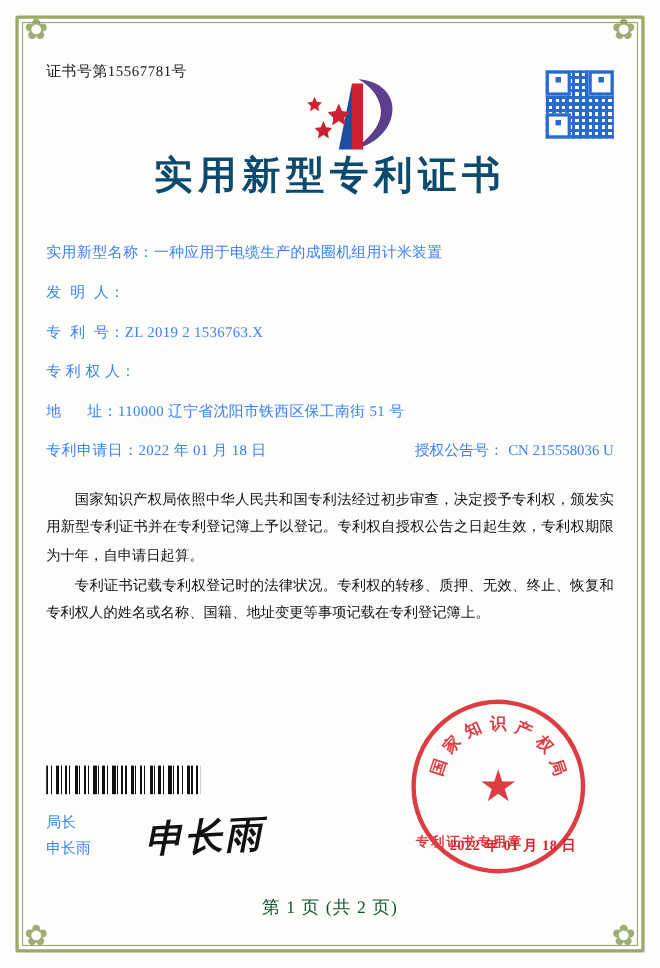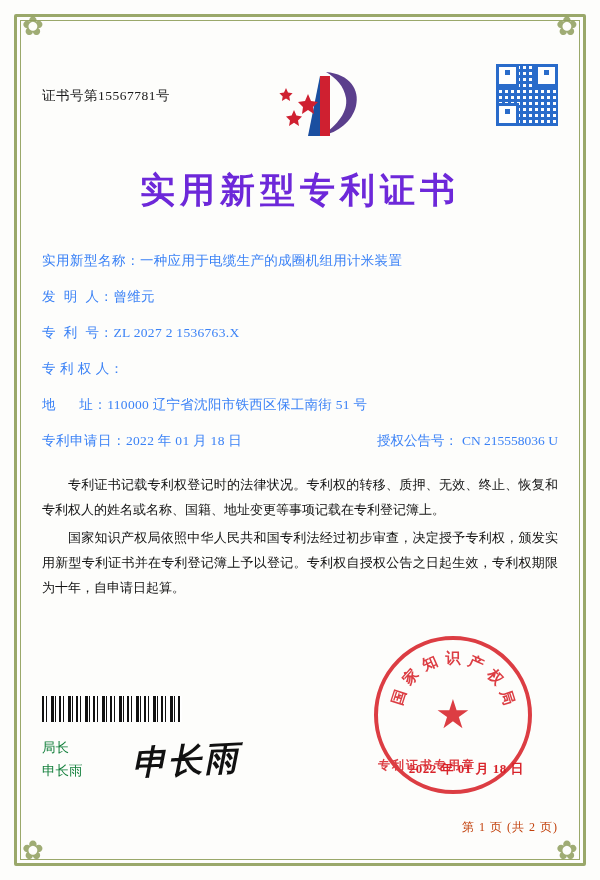--- a/index.html
+++ b/index.html
@@ -57,21 +57,20 @@
     left: 42px;
     top: 56px;
     right: 42px;
     bottom: 40px;
   }
 
   .cert-no {
     font-size: 13.5px;
     color: #1a1a1a;
     letter-spacing: .5px;
-    margin-top: 31px;
   }
 
   
   .logo {
     position: absolute;
     left: 222px;
     top: 10px;
     width: 110px;
     height: 80px;
   }
@@ -107,21 +106,21 @@
   .qr .fp.a { left: 0; top: 0; }
   .qr .fp.b { right: 0; top: 0; }
   .qr .fp.c { left: 0; bottom: 0; }
 
   h1.title {
     margin: 62px 0 0 0;
     text-align: center;
     font-size: 35px;
     font-weight: bold;
     letter-spacing: 5px;
-    color: #6d28d9;
+    color: #0c4a6e;
     font-family: "DejaVu Serif", "Liberation Serif", serif;
   }
 
   .fields {
     margin-top: 38px;
   }
   .frow {
     display: flex;
     align-items: baseline;
     margin-bottom: 18px;
@@ -171,21 +170,21 @@
         #111 0 2px, #fff 2px 4px, #111 4px 5px, #fff 5px 9px,
         #111 9px 12px, #fff 12px 13px, #111 13px 14px, #fff 14px 17px);
   }
 
   
   .sign {
     position: absolute;
     left: 0;
     bottom: 58px;
     font-size: 13.5px;
-    color: #15803d;
+    color: #3b82f6;
     line-height: 1.65;
   }
   .sign-script {
     position: absolute;
     left: 90px;
     bottom: 56px;
     font-size: 34px;
     font-family: "DejaVu Serif", serif;
     font-style: italic;
     font-weight: bold;
@@ -252,23 +251,23 @@
     color: #d8232a;
     font-weight: bold;
     letter-spacing: .5px;
   }
 
   .pagefoot {
     position: absolute;
     left: 0;
     right: 0;
     bottom: 4px;
-    text-align: right;
-    font-size: 12px;
-    color: #c2410c;
+    text-align: center;
+    font-size: 16px;
+    color: #14532d;
     letter-spacing: 1px;
   }
 </style>
 </head>
 <body>
 
 <div class="page">
 
   <div class="border-outer"></div>
   <div class="border-inner"></div>
@@ -309,26 +308,25 @@
 
     <div class="fields">
 
       <div class="frow">
         <div class="flabel">实用新型名称：</div>
         <div class="fvalue">一种应用于电缆生产的成圈机组用计米装置</div>
       </div>
 
       <div class="frow">
         <div class="flabel">发  明  人：</div>
-        <div class="fvalue">曾维元</div>
       </div>
 
       <div class="frow">
         <div class="flabel">专  利  号：</div>
-        <div class="fvalue">ZL 2027 2 1536763.X</div>
+        <div class="fvalue">ZL 2019 2 1536763.X</div>
       </div>
 
 
       <div class="frow">
         <div class="flabel">专 利 权 人：</div>
       </div>
 
       <div class="frow">
         <div class="flabel">地      址：</div>
         <div class="fvalue">110000 辽宁省沈阳市铁西区保工南街 51 号</div>
@@ -338,22 +336,22 @@
         <div class="flabel">专利申请日：</div>
         <div class="fvalue">2022 年 01 月 18 日</div>
         <div class="spacer"></div>
         <div class="flabel2">授权公告号：</div>
         <div class="fvalue2">CN 215558036 U</div>
       </div>
 
     </div>
 
     <div class="paras">
+      <p>国家知识产权局依照中华人民共和国专利法经过初步审查，决定授予专利权，颁发实用新型专利证书并在专利登记簿上予以登记。专利权自授权公告之日起生效，专利权期限为十年，自申请日起算。</p>
       <p>专利证书记载专利权登记时的法律状况。专利权的转移、质押、无效、终止、恢复和专利权人的姓名或名称、国籍、地址变更等事项记载在专利登记簿上。</p>
-      <p>国家知识产权局依照中华人民共和国专利法经过初步审查，决定授予专利权，颁发实用新型专利证书并在专利登记簿上予以登记。专利权自授权公告之日起生效，专利权期限为十年，自申请日起算。</p>
     </div>
 
     <div class="barcode"></div>
 
     <div class="sign">
       <div>局长</div>
       <div>申长雨</div>
     </div>
     <div class="sign-script">申长雨</div>
 

